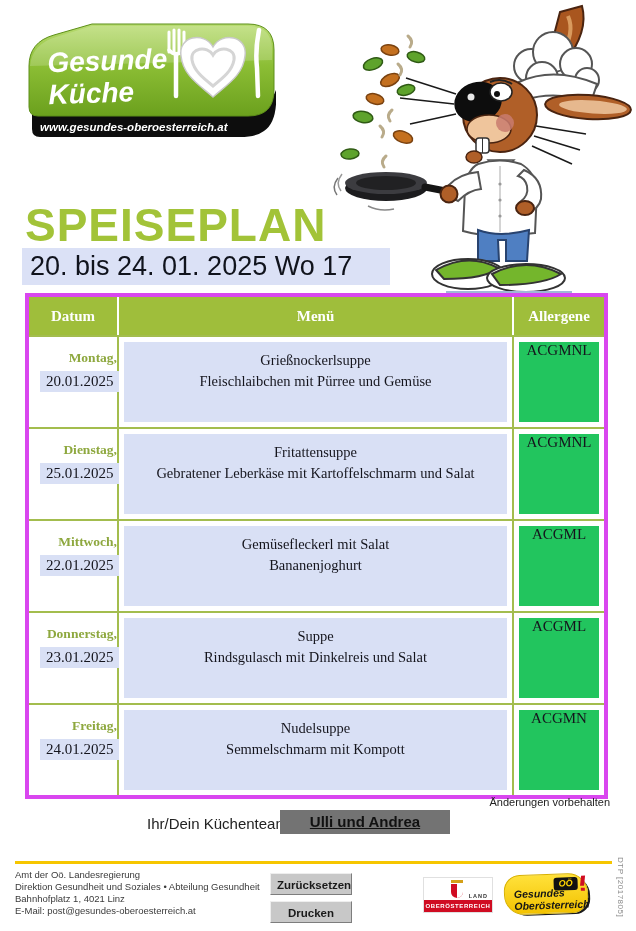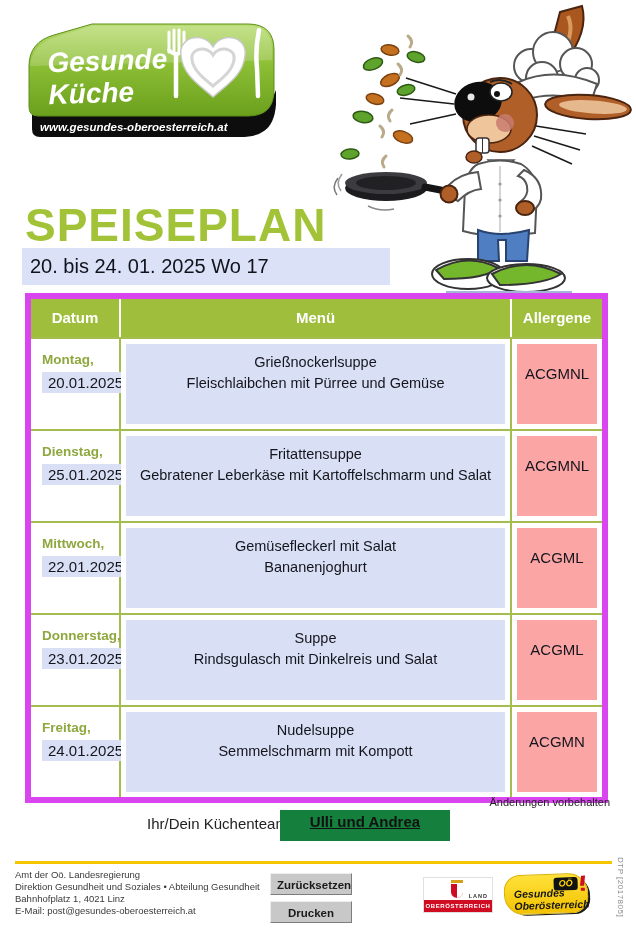--- a/index.html
+++ b/index.html
@@ -9,47 +9,47 @@
   
   .logo-wrap{position:absolute;left:26px;top:20px;width:250px;height:122px;}
 
   
   .rabbit-wrap{position:absolute;left:328px;top:2px;width:304px;height:292px;}
 
   
   .title{position:absolute;left:25px;top:198px;font-size:46px;font-weight:bold;
          color:#a2c338;letter-spacing:1px;text-align:right;}
   .date-field{position:absolute;left:22px;top:248px;width:368px;height:37px;
-         background:#dbe1f6;color:#10131c;font-size:20px;line-height:37px;padding-left:8px;
+         background:#dbe1f6;color:#10131c;font-size:27px;line-height:37px;padding-left:8px;
          box-sizing:border-box;white-space:nowrap;}
 
   
-  .menu-table{position:absolute;left:25px;top:293px;width:583px;border:6px solid #d946ef;
-         background:#fff;box-sizing:border-box;}
+  .menu-table{position:absolute;left:25px;top:293px;width:583px;border:4px solid #d946ef;
+         background:#fff;box-sizing:border-box;font-family:Liberation Serif, serif;}
   .thead{display:grid;grid-template-columns:90px 1fr 90px;background:#9fbe3b;height:38px;}
   .thead .hcell{color:#fff;font-weight:bold;font-size:15px;line-height:38px;text-align:center;
          border-right:2px solid #fff;box-sizing:border-box;}
   .thead .hcell:last-child{border-right:none;}
   .trow{display:grid;grid-template-columns:90px 1fr 90px;height:90px;border-top:2px solid #a3bd4e;}
   .cell{box-sizing:border-box;border-right:2px solid #a3bd4e;position:relative;background:#fff;}
   .cell:last-child{border-right:none;}
-  .day-cell{text-align:left;padding-top:13px;padding-left:11px;}
+  .day-cell{text-align:right;padding-top:13px;padding-left:11px;}
   .day-name{color:#8ea83f;font-weight:bold;font-size:13.5px;}
   .day-date{display:inline-block;margin-top:5px;background:#d9e0f5;color:#15151d;
          font-size:15px;padding:2px 6px;}
   .menu-box{position:absolute;left:5px;right:5px;top:5px;bottom:5px;background:#d9e0f5;
          text-align:center;color:#15151d;font-size:14.5px;line-height:21px;padding-top:8px;
          box-sizing:border-box;}
-  .allergen-box{position:absolute;left:5px;right:5px;top:5px;bottom:5px;background:#fca5a5;
-         text-align:center;color:#15151d;font-size:15px;padding-top:21px;box-sizing:border-box;}
+  .allergen-box{position:absolute;left:5px;right:5px;top:5px;bottom:5px;background:#22c55e;
+         text-align:center;color:#15151d;font-size:15px;box-sizing:border-box;}
 
   
   .changes-note{position:absolute;right:26px;top:796px;font-size:11px;color:#222;}
   .team-label{position:absolute;left:147px;top:815px;font-size:15px;color:#222;}
-  .team-field{position:absolute;left:280px;top:810px;width:170px;height:31px;background:#15803d;
+  .team-field{position:absolute;left:280px;top:810px;width:170px;height:24px;background:#737373;
          text-align:center;line-height:24px;}
   .team-name{font-weight:bold;font-size:15px;color:#111;text-decoration:underline;}
   .wish-line{position:absolute;left:251px;top:838px;width:250px;text-align:center;
          font-size:15px;color:#222;}
 
   
   .yellow-rule{position:absolute;left:15px;top:861px;width:597px;height:3px;background:#f6c600;}
   .address{position:absolute;left:15px;top:869px;font-size:9.5px;line-height:12px;color:#3a3a3a;}
   .btn{position:absolute;left:270px;width:82px;height:22px;background:#c8c8c8;
          border:1px solid;border-color:#eee #7d7d7d #7d7d7d #eee;

